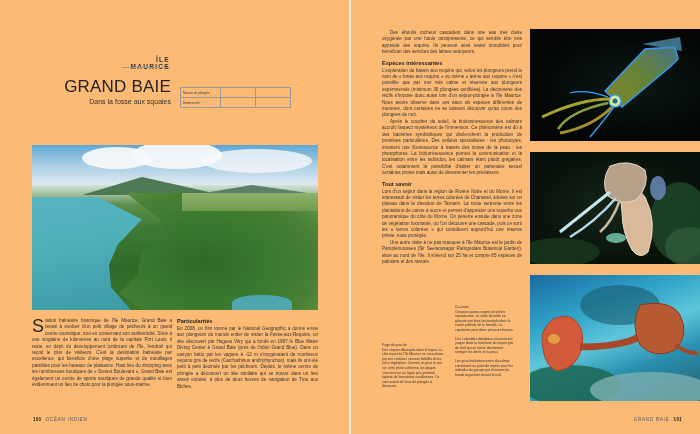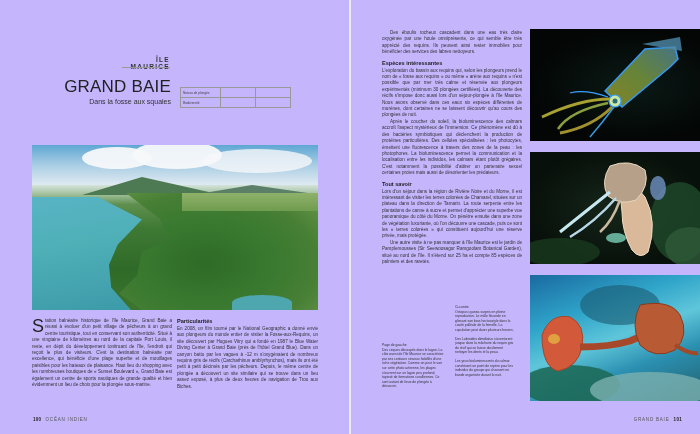--- a/index.html
+++ b/index.html
@@ -1,19 +1,19 @@
 <!DOCTYPE html>
 <html><head>
 <meta charset="utf-8">
 <style>
   * { margin: 0; padding: 0; box-sizing: border-box; }
   html, body { width: 700px; height: 434px; background: #ffffff; overflow: hidden; }
   body { position: relative; font-family: "Liberation Sans", sans-serif; color: #2a2a2a; }
 
-  .spread { position: absolute; left: 0; top: 0; width: 700px; height: 434px; background: #c4b5fd; }
+  .spread { position: absolute; left: 0; top: 0; width: 700px; height: 434px; background: #fdba74; }
   .gutter { position: absolute; left: 349px; top: 0; width: 2px; height: 434px;
             background: linear-gradient(to right, #f2f2f2, #e6e6e6, #f2f2f2); }
 
   
   .region-label { position: absolute; left: 120px; top: 56px; width: 50px; text-align: right;
     font-size: 6.5px; font-weight: bold; letter-spacing: 1.3px; color: #333; }
   .region-rule { position: absolute; left: 122px; top: 67px; width: 48px; height: 1px; background: #999; }
   .title { position: absolute; left: 60px; top: 78px; width: 111px; text-align: right;
     font-size: 17px; font-weight: normal; letter-spacing: 0.2px; color: #222; line-height: 1; }
   .subtitle { position: absolute; left: 60px; top: 98px; width: 111px; text-align: right;

